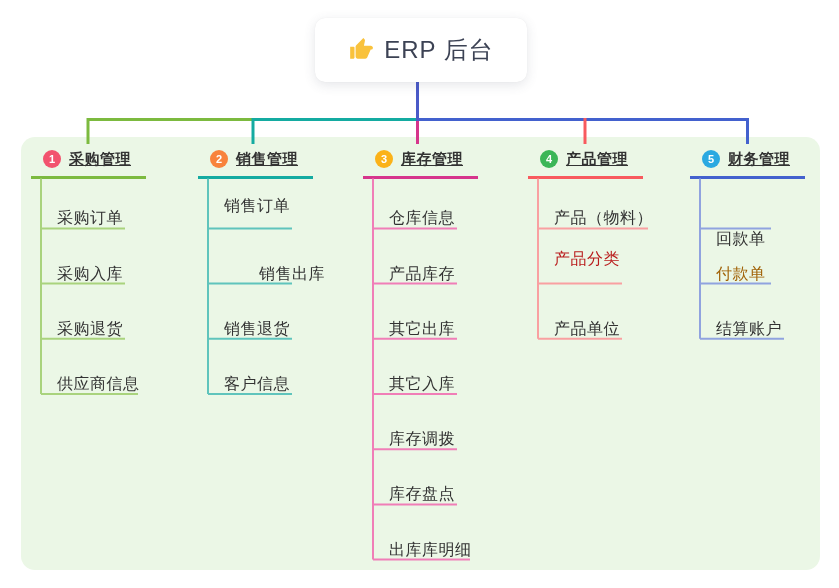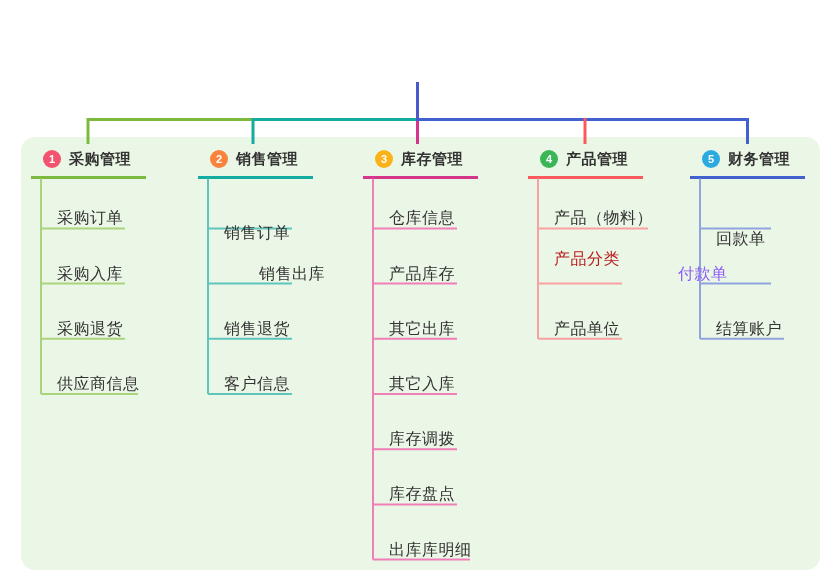--- a/index.html
+++ b/index.html
@@ -16,21 +16,21 @@
   }
   .root-title{font-size:24px;font-weight:500;color:#3c4254;letter-spacing:1px;}
   .thumb-icon{width:26px;height:26px;display:block;}
   .branch-title{
     position:absolute;display:flex;align-items:center;gap:8px;height:20px;cursor:pointer;
   }
   .badge{
     width:18px;height:18px;border-radius:50%;color:#fff;font-size:11px;font-weight:700;
     display:flex;align-items:center;justify-content:center;flex:0 0 18px;line-height:1;
   }
-  .branch-label{font-size:15px;font-weight:600;color:#333;white-space:nowrap;letter-spacing:.5px;}
+  .branch-label{font-size:15px;font-weight:600;color:#333;white-space:nowrap;letter-spacing:.5px;text-decoration:underline;}
   .child-label{
     position:absolute;font-size:16px;color:#333;white-space:nowrap;line-height:1.2;
     cursor:pointer;letter-spacing:.5px;
   }
 </style>
 </head>
 <body>
 
 <div class="stage">
   <div class="panel" style="background: rgb(235, 247, 230);"></div>
@@ -72,35 +72,41 @@
       <line x1="538" y1="228.4" x2="648" y2="228.4" stroke="#f9a0a1" stroke-width="2"></line>
       <line x1="538" y1="283.6" x2="622" y2="283.6" stroke="#f9a0a1" stroke-width="2"></line>
       <line x1="538" y1="338.8" x2="622" y2="338.8" stroke="#f9a0a1" stroke-width="2"></line>
       <line x1="690" y1="177.5" x2="805" y2="177.5" stroke="#4361ce" stroke-width="3"></line>
       <line x1="700" y1="178.5" x2="700" y2="338.8" stroke="#90a3df" stroke-width="2"></line>
       <line x1="700" y1="228.4" x2="771" y2="228.4" stroke="#90a3df" stroke-width="2"></line>
       <line x1="700" y1="283.6" x2="771" y2="283.6" stroke="#90a3df" stroke-width="2"></line>
       <line x1="700" y1="338.8" x2="784" y2="338.8" stroke="#90a3df" stroke-width="2"></line>
     </svg>
 
+  <div class="root-card">
+    <svg class="thumb-icon" viewBox="0 0 24 24">
+      <path fill="#f9c23c" d="M2 20h3.2c.44 0 .8-.36.8-.8V9.8c0-.44-.36-.8-.8-.8H2v11zM22.54 11.37c.29-.44.46-.97.46-1.37 0-1.1-.9-2-2-2h-6.31l.95-4.57.03-.32c0-.41-.17-.79-.44-1.06L14.17 1 7.59 7.59C7.22 7.95 7 8.45 7 9v9c0 1.1.9 2 2 2h7c.83 0 1.54-.5 1.84-1.22l3.02-7.05c.09-.23.68-.13 1.68-.36z"></path>
+    </svg>
+    <span class="root-title" style="color: rgb(60, 66, 84);">ERP 后台</span>
+  </div>
 
   <div id="branches-layer">
       <div class="branch-title" style="left: 43px; top: 149px;">
         <span class="badge" style="background: rgb(242, 83, 110);">1</span>
         <span class="branch-label" style="color: rgb(51, 51, 51);">采购管理</span>
       </div>
       <div class="child-label" style="left: 57px; top: 208.4px; color: rgb(51, 51, 51);">采购订单</div>
       <div class="child-label" style="left: 57px; top: 263.6px; color: rgb(51, 51, 51);">采购入库</div>
       <div class="child-label" style="left: 57px; top: 318.8px; color: rgb(51, 51, 51);">采购退货</div>
       <div class="child-label" style="left: 57px; top: 374px; color: rgb(51, 51, 51);">供应商信息</div>
       <div class="branch-title" style="left: 210px; top: 149px;">
         <span class="badge" style="background: rgb(248, 131, 60);">2</span>
         <span class="branch-label" style="color: rgb(51, 51, 51);">销售管理</span>
       </div>
-      <div class="child-label" style="left: 224px; top: 223px; color: rgb(51, 51, 51);">销售订单</div>
+      <div class="child-label" style="left: 224px; top: 196px; color: rgb(51, 51, 51);">销售订单</div>
       <div class="child-label" style="left: 224px; top: 263.6px; color: rgb(51, 51, 51); margin-left: 35px;">销售出库</div>
       <div class="child-label" style="left: 224px; top: 318.8px; color: rgb(51, 51, 51);">销售退货</div>
       <div class="child-label" style="left: 224px; top: 374px; color: rgb(51, 51, 51);">客户信息</div>
       <div class="branch-title" style="left: 375px; top: 149px;">
         <span class="badge" style="background: rgb(251, 178, 24);">3</span>
         <span class="branch-label" style="color: rgb(51, 51, 51);">库存管理</span>
       </div>
       <div class="child-label" style="left: 389px; top: 208.4px; color: rgb(51, 51, 51); text-align: right;">仓库信息</div>
       <div class="child-label" style="left: 389px; top: 263.6px; color: rgb(51, 51, 51);">产品库存</div>
       <div class="child-label" style="left: 389px; top: 318.8px; color: rgb(51, 51, 51);">其它出库</div>
@@ -113,16 +119,16 @@
         <span class="branch-label" style="color: rgb(51, 51, 51);">产品管理</span>
       </div>
       <div class="child-label" style="left: 554px; top: 208.4px; color: rgb(51, 51, 51);">产品（物料）</div>
       <div class="child-label" style="left: 554px; top: 249px; color: #b91c1c;">产品分类</div>
       <div class="child-label" style="left: 554px; top: 318.8px; color: rgb(51, 51, 51);">产品单位</div>
       <div class="branch-title" style="left: 702px; top: 149px;">
         <span class="badge" style="background: rgb(43, 169, 225);">5</span>
         <span class="branch-label" style="color: rgb(51, 51, 51);">财务管理</span>
       </div>
       <div class="child-label" style="left: 716px; top: 208.4px; color: rgb(51, 51, 51); margin-top: 21px;">回款单</div>
-      <div class="child-label" style="left: 678px; top: 263.6px; color: #8b5cf6;">付款单</div>
+      <div class="child-label" style="left: 716px; top: 263.6px; color: #a16207;">付款单</div>
       <div class="child-label" style="left: 716px; top: 318.8px; color: rgb(51, 51, 51);">结算账户</div>
     </div>
 </div>
 
 </body></html>

